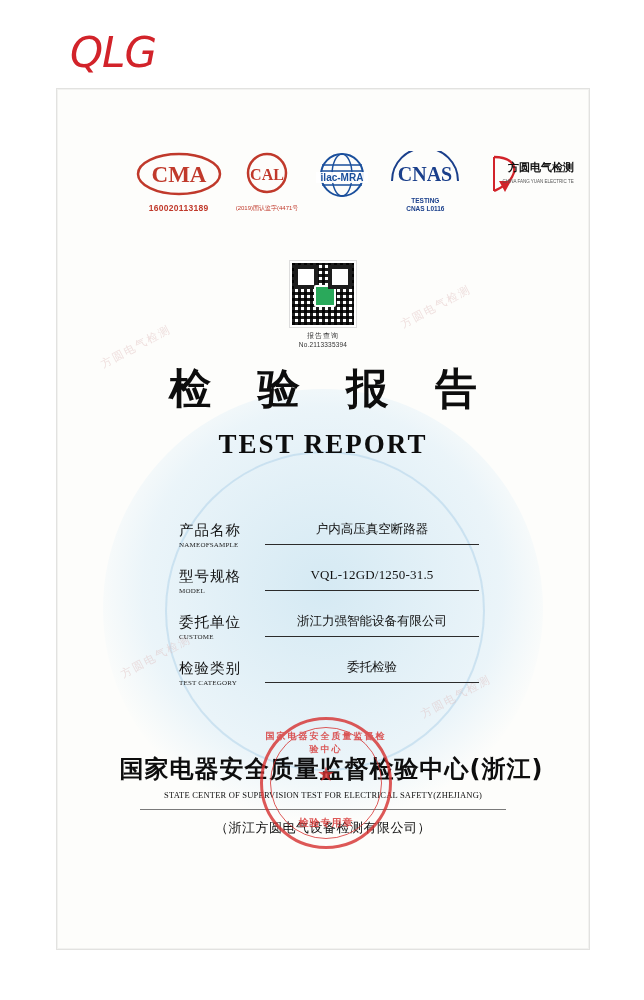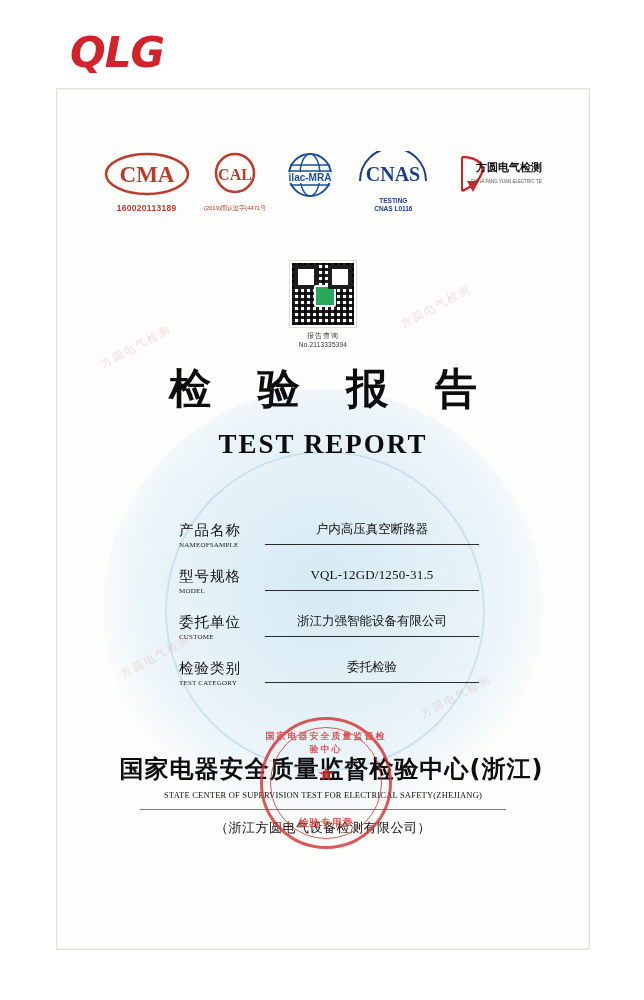--- a/index.html
+++ b/index.html
@@ -19,21 +19,21 @@
   .brand-bar {
     position: absolute;
     top: 28px;
     left: 70px;
     display: flex;
     align-items: center;
     height: 50px;
   }
   .brand-qlg {
     font-family: "DejaVu Sans", sans-serif;
-    font-weight: bold;
+    font-weight: normal;
     font-style: italic;
     font-size: 42px;
     color: #d2232a;
     letter-spacing: -1px;
     line-height: 1;
   }
   .brand-cn {
     font-family: "DejaVu Sans", sans-serif;
     font-weight: bold;
     font-size: 40px;
@@ -89,20 +89,21 @@
   
   .logo-strip {
     position: absolute;
     top: 62px;
     left: 0;
     width: 100%;
     display: flex;
     justify-content: center;
     align-items: flex-start;
     gap: 14px;
+    padding-left: 32px;
   }
   .logo-cell {
     text-align: center;
     position: relative;
   }
 
   .cma-mark {
     width: 86px;
     height: 46px;
   }

